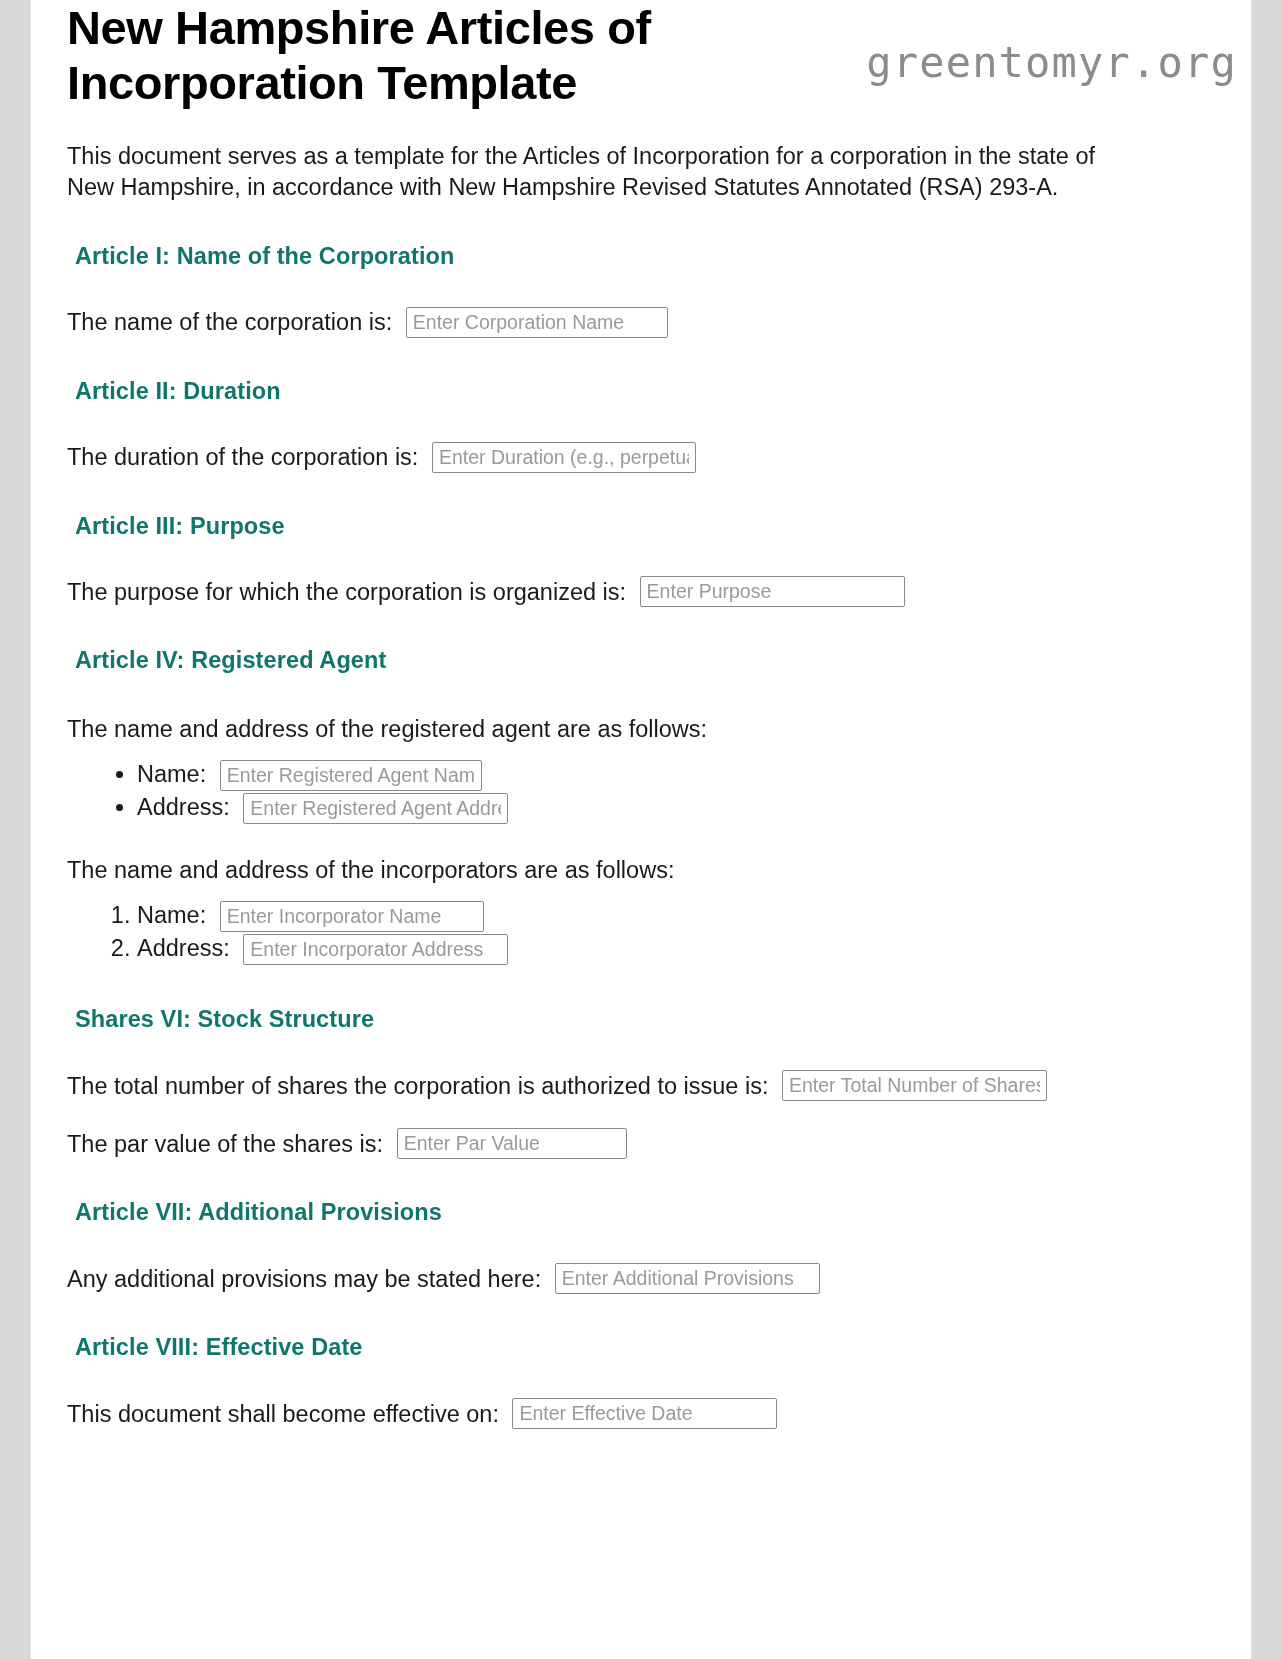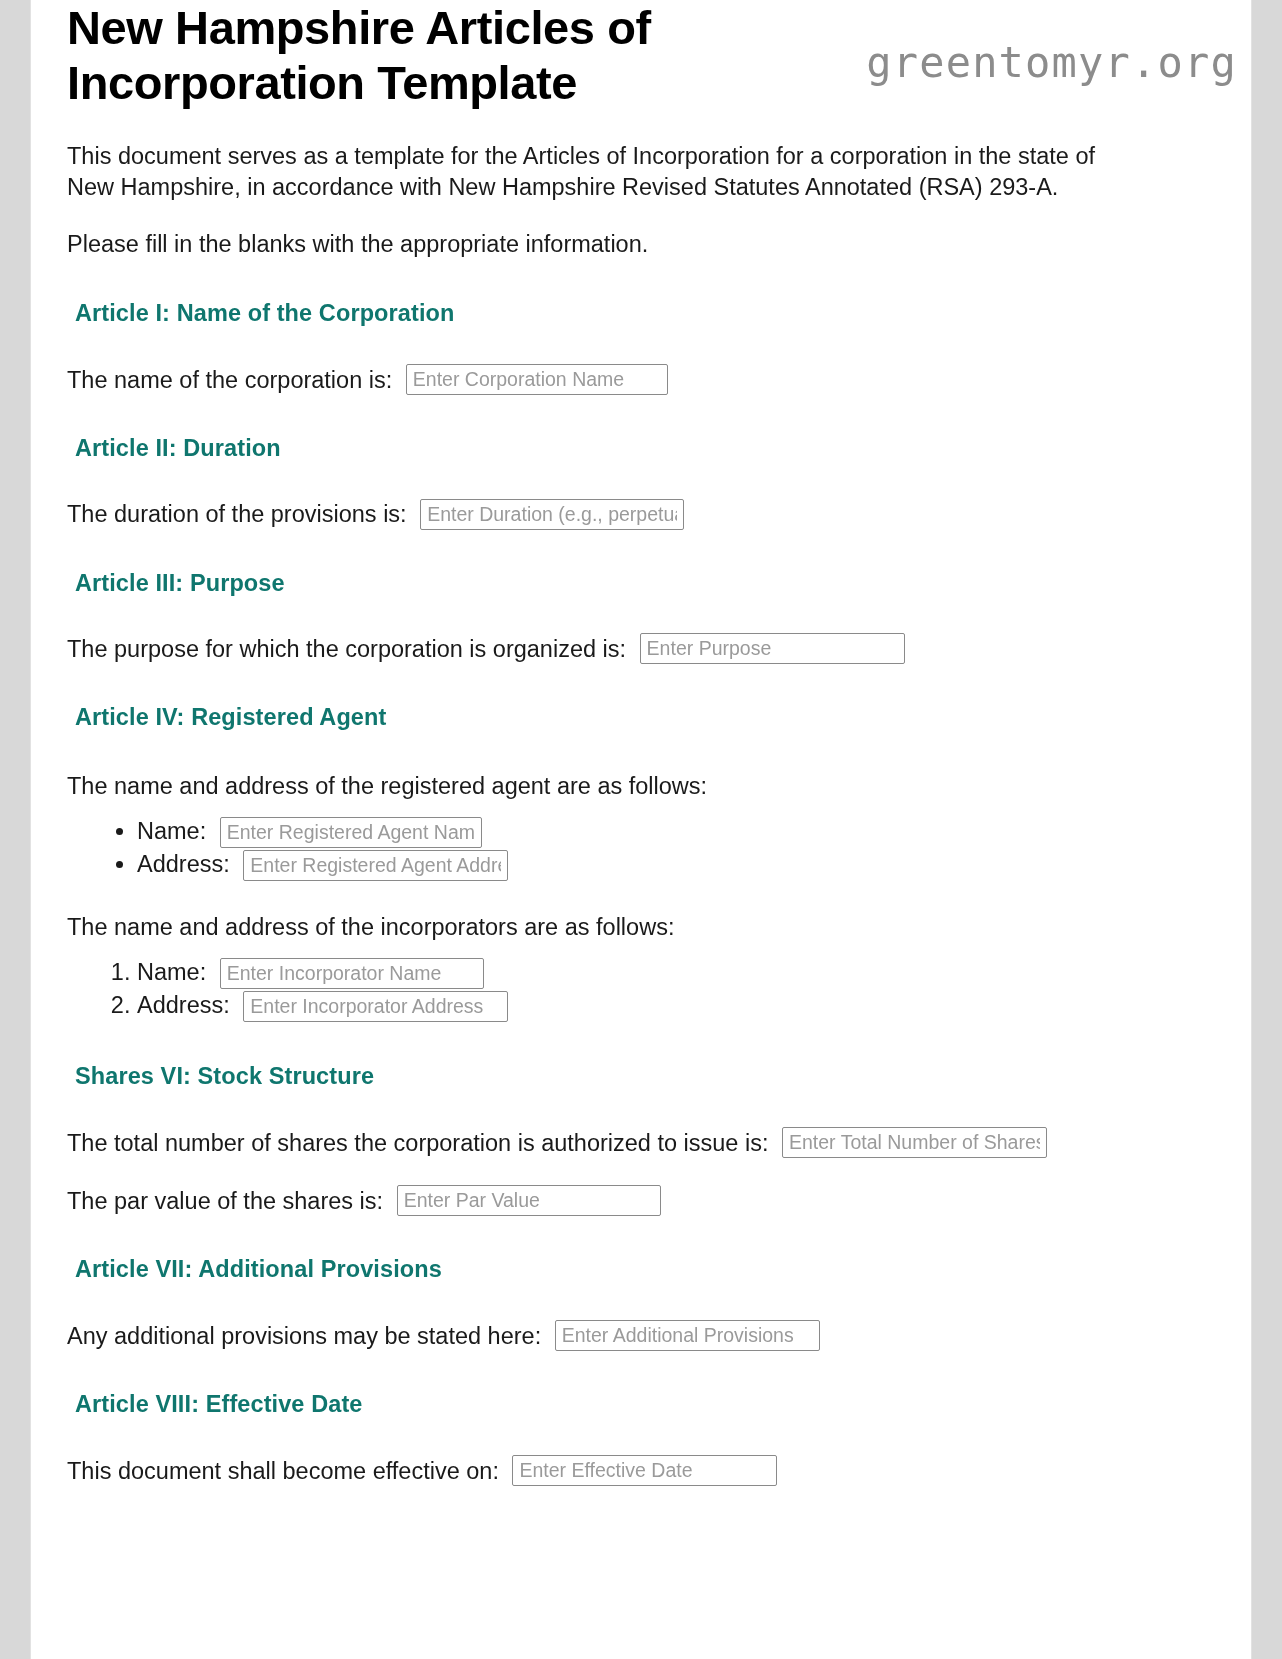--- a/index.html
+++ b/index.html
@@ -109,46 +109,45 @@
   }
   ul.agent-list li::marker, ol.inc-list li::marker { font-size: 23.5px; }
   .w-corp   { width: 262px; }
   .w-dur    { width: 264px; }
   .w-purp   { width: 265px; }
   .w-agentn { width: 262px; }
   .w-agenta { width: 265px; }
   .w-incn   { width: 264px; }
   .w-inca   { width: 265px; }
   .w-shares { width: 265px; }
-  .w-par    { width: 264px; }
+  .w-par    { width: 230px; }
   .w-prov   { width: 265px; }
   .w-eff    { width: 265px; }
 </style>
 </head>
 <body>
 
 <div class="page">
   <div class="watermark">greentomyr.org</div>
 
   <div class="content">
 
     <h1 class="doc-title">New Hampshire Articles of Incorporation Template</h1>
 
     <p class="para">This document serves as a template for the Articles of Incorporation for a corporation in the state of New Hampshire, in accordance with New Hampshire Revised Statutes Annotated (RSA) 293-A.</p>
-    <p class="para tight">Please fill in the blanks with the appropriate information.</p>
 
     <h2 class="article">Article I: Name of the Corporation</h2>
     <div class="field-row">
       <span class="lbl">The name of the corporation is:</span>
       <input class="entry w-corp" type="text" placeholder="Enter Corporation Name" style="">
     </div>
 
     <h2 class="article">Article II: Duration</h2>
     <div class="field-row">
-      <span class="lbl">The duration of the provisions is:</span>
+      <span class="lbl">The duration of the corporation is:</span>
       <input class="entry w-dur" type="text" placeholder="Enter Duration (e.g., perpetual)" style="">
     </div>
 
     <h2 class="article">Article III: Purpose</h2>
     <div class="field-row">
       <span class="lbl">The purpose for which the corporation is organized is:</span>
       <input class="entry w-purp" type="text" placeholder="Enter Purpose" style="">
     </div>
 
     <h2 class="article">Article IV: Registered Agent</h2>

